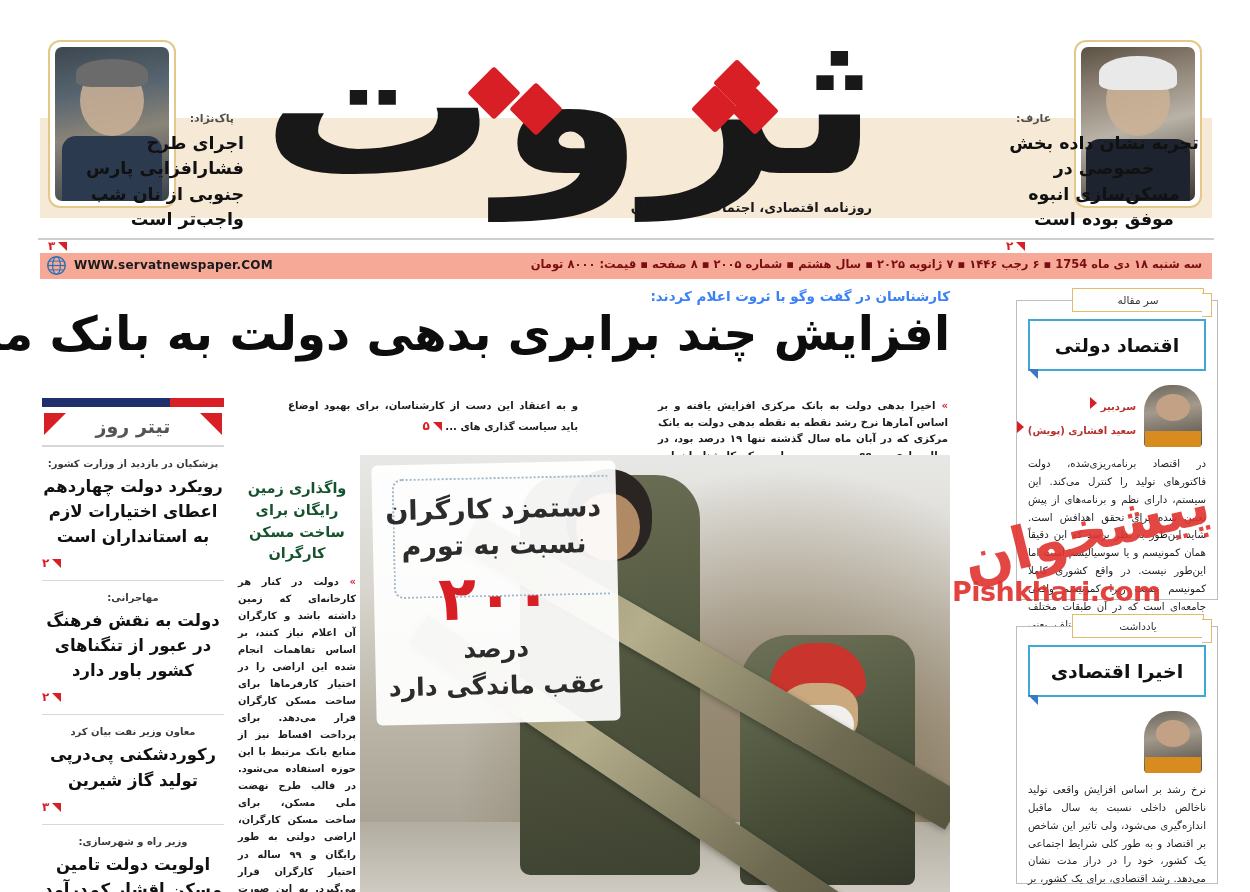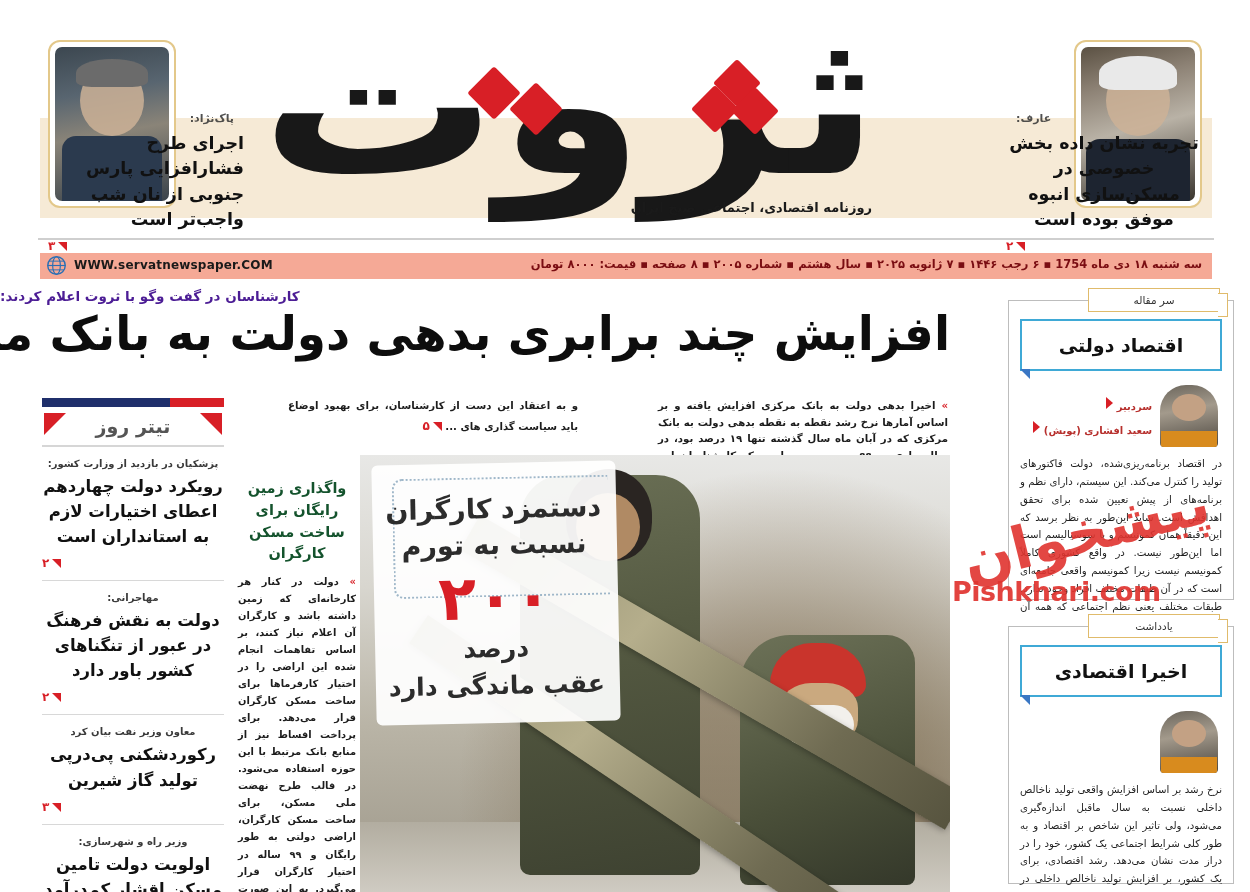--- a/index.html
+++ b/index.html
@@ -142,21 +142,21 @@
     position: absolute; left: 6px; top: 2px; width: 21px; height: 21px;
   }
   .infobar-date {
     position: absolute; right: 10px; top: 4px;
     font-size: 11.5px; color: #7a0d12; font-weight: bold; white-space: nowrap;
   }
 
   
   .lead-kicker {
     position: absolute; left: 0; top: 288px; width: 950px;
-    text-align: left; font-size: 13.5px; font-weight: bold; color: #4c1d95;
+    text-align: right; font-size: 13.5px; font-weight: bold; color: #3b82f6;
   }
   .lead-headline {
     position: absolute; left: 30px; top: 305px; width: 920px;
     text-align: center; font-size: 47px; font-weight: bold; color: #0d0d0d;
     line-height: 1.25; letter-spacing: -1px; white-space: nowrap;
   }
 
   
   .lead-cols {
     position: absolute; top: 398px; height: 62px;
@@ -291,21 +291,21 @@
     text-align: center; color: #2c2c2c; font-weight: bold;
     font-size: 27px; line-height: 1.34; letter-spacing: -.5px;
   }
   .overlay-num {
     display: block; font-size: 62px; color: #d81f26; line-height: 1.05;
     margin: 2px 0 0;
   }
   .overlay-sm { font-size: 25px; }
 
   
-  .panel { position: absolute; right: 16px; width: 226px; }
+  .panel { position: absolute; right: 32px; width: 202px; }
   .panel-1 { top: 300px; height: 300px; }
   .panel-2 { top: 626px; height: 258px; }
   .panel-tab {
     position: absolute; right: 14px; top: -12px; width: 132px; height: 24px;
     background: #fff; border: 1px solid #e0bb6b; text-align: center;
     font-size: 10.5px; color: #333; line-height: 23px; z-index: 3;
   }
   .panel-tab::after {
     content:""; position:absolute; right:-9px; top:4px; width:9px; height:22px;
     background:#fff; border:1px solid #e0bb6b; border-left:none;

